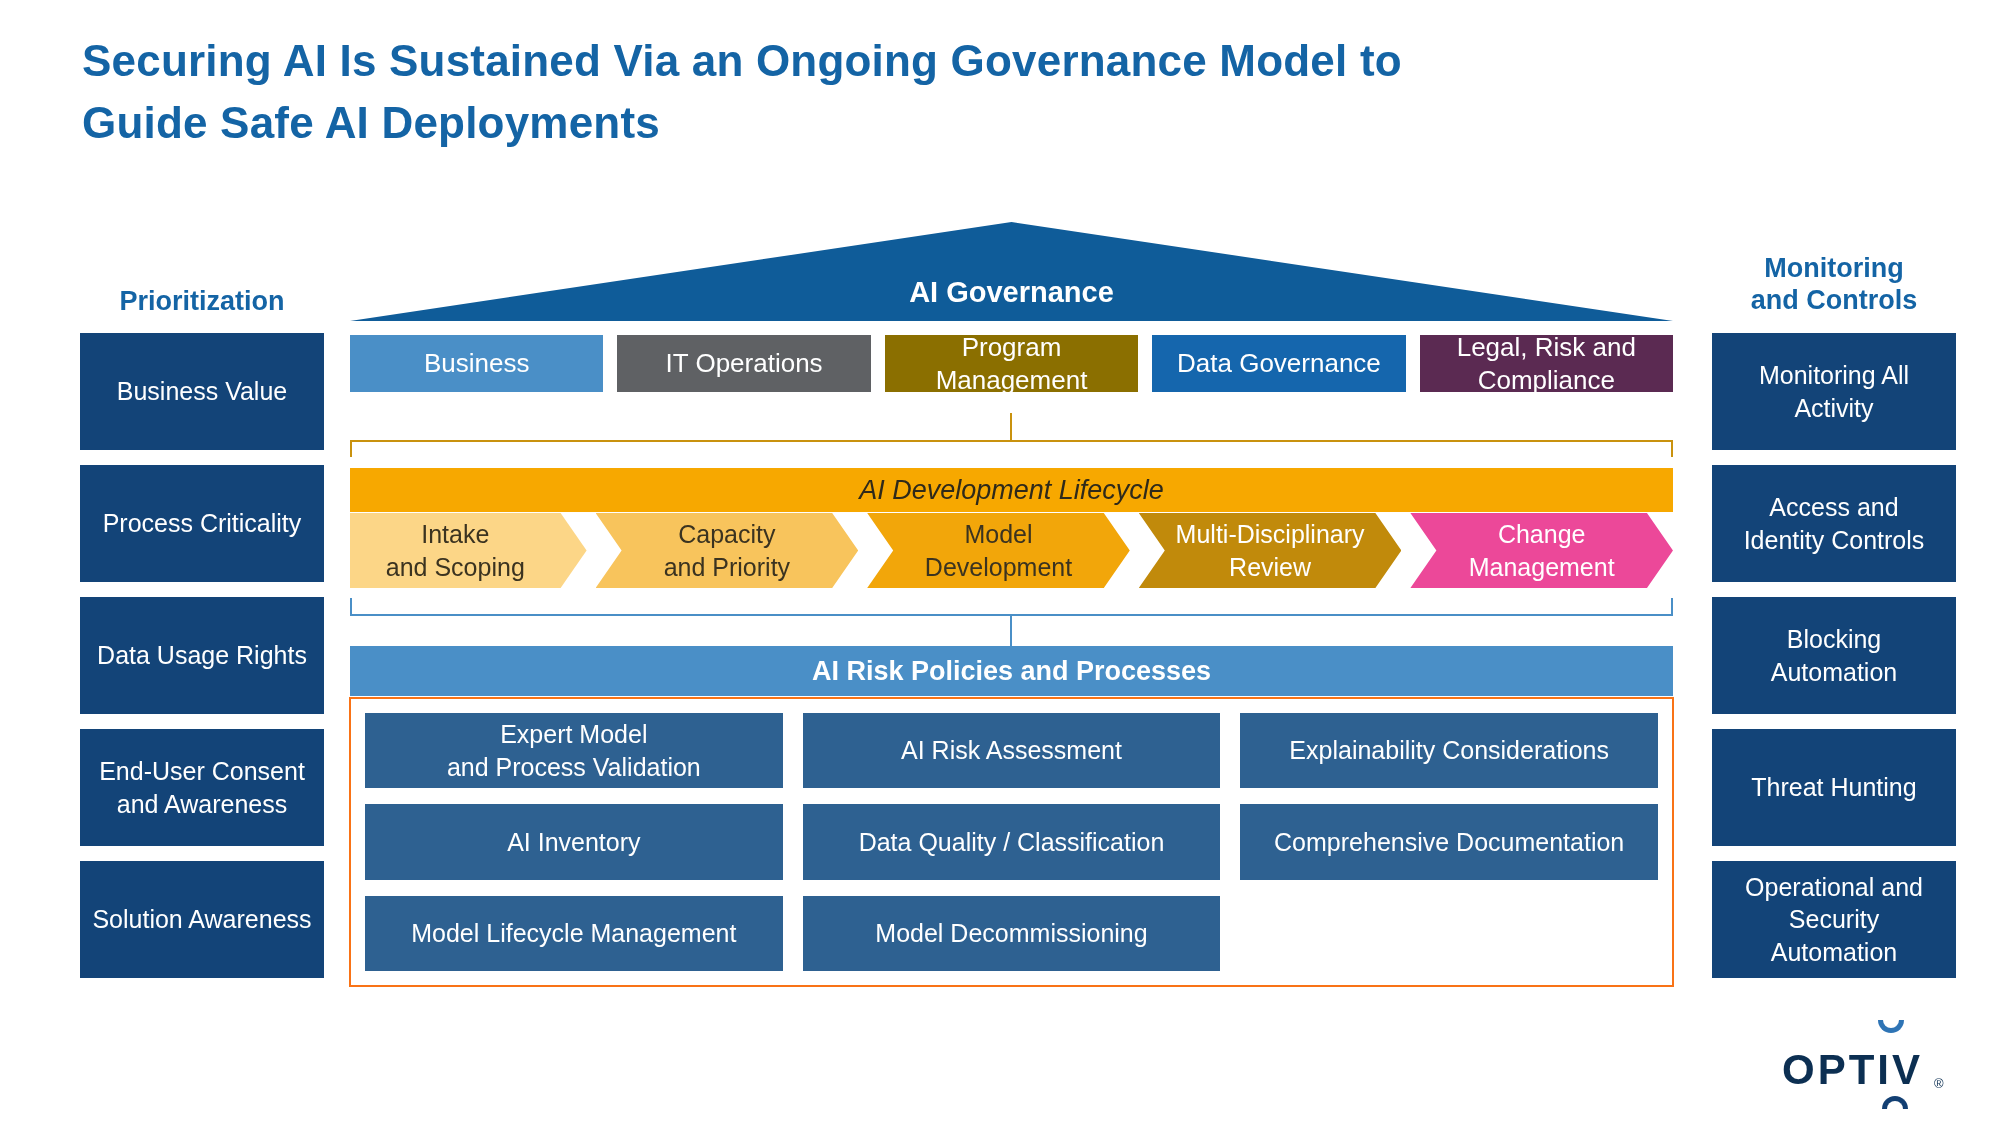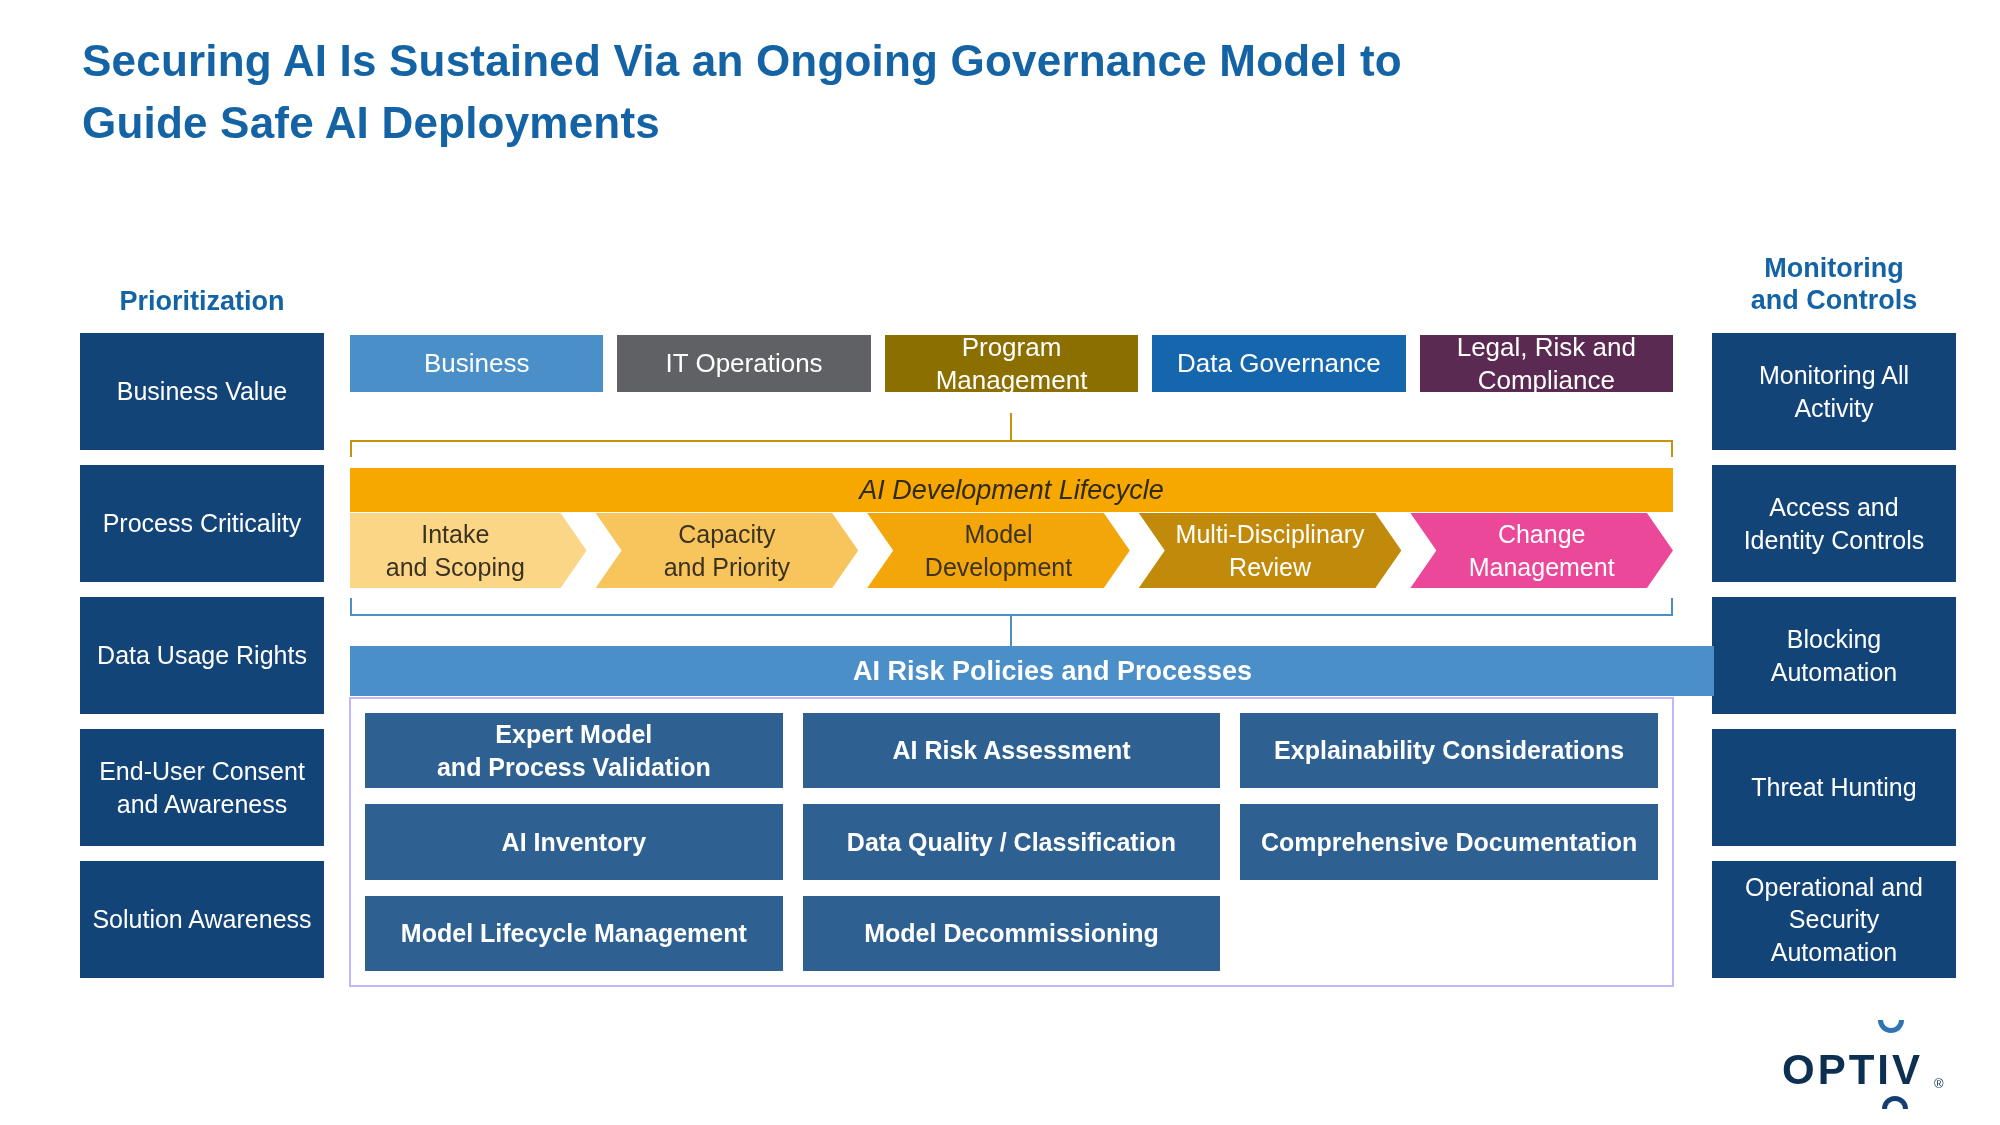--- a/index.html
+++ b/index.html
@@ -83,25 +83,25 @@
 
   .bracket-blue{
     position:absolute;left:350px;top:598px;width:1319px;height:16px;
     border-bottom:2px solid #4a8fc7;border-left:2px solid #4a8fc7;border-right:2px solid #4a8fc7;
   }
   .tick-blue{background:#4a8fc7;left:1010px;top:614px;height:32px;}
 
   .risk-bar{
     position:absolute;left:350px;top:646px;width:1323px;height:50px;
     background:#4a8fc7;color:#fff;font-size:27px;font-weight:bold;
-    display:flex;align-items:center;justify-content:center;padding-left:41px;
+    display:flex;align-items:center;justify-content:center;
   }
   .risk-panel{
     position:absolute;left:349px;top:697px;width:1321px;height:286px;
-    border:2px solid #c4b5fd;background:#fff;font-weight:bold;
+    border:2px solid #f97316;background:#fff;
   }
   .risk-grid{
     position:absolute;left:14px;top:14px;right:14px;bottom:14px;
     display:grid;grid-template-columns:repeat(3,1fr);
     grid-template-rows:repeat(3,1fr);gap:16px 20px;
   }
   .risk-cell{
     background:#2e6191;color:#fff;display:flex;align-items:center;justify-content:center;
     text-align:center;font-size:25px;line-height:1.3;white-space:pre-line;
   }
@@ -144,20 +144,23 @@
 Activity</div>
   <div class="side-box side-right" style="top:465px">Access and
 Identity Controls</div>
   <div class="side-box side-right" style="top:597px">Blocking
 Automation</div>
   <div class="side-box side-right" style="top:729px">Threat Hunting</div>
   <div class="side-box side-right" style="top:861px">Operational and
 Security
 Automation</div>
 
+  <div class="roof">
+    <div class="roof-label">AI Governance</div>
+  </div>
 
   <div class="pillar-row">
     <div class="pillar pillar-1">Business</div>
     <div class="pillar pillar-2">IT Operations</div>
     <div class="pillar pillar-3">Program
 Management</div>
     <div class="pillar pillar-4">Data Governance</div>
     <div class="pillar pillar-5">Legal, Risk and
 Compliance</div>
   </div>

